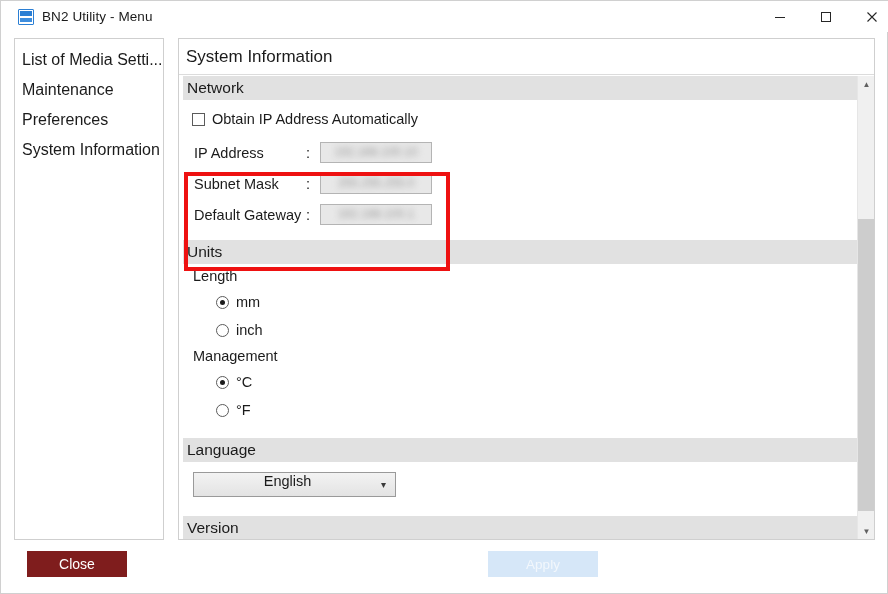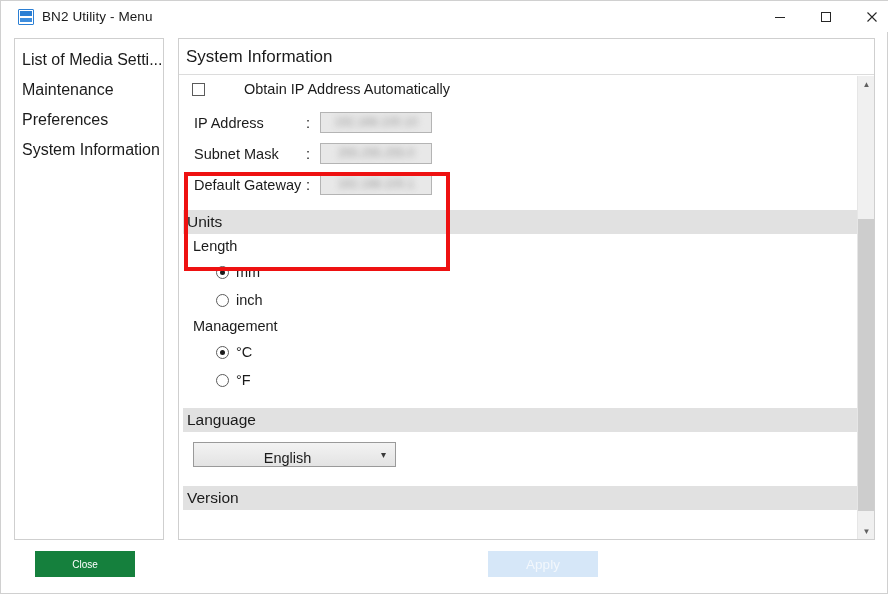--- a/index.html
+++ b/index.html
@@ -123,22 +123,22 @@
     display: flex; align-items: center;
     padding-left: 4px;
     font-size: 15.5px;
     color: #1b1b1b;
   }
 
   
   .cb-row {
     display: flex; align-items: center;
     height: 26px;
+    margin-top: 6px;
     padding-left: 9px;
-    gap: 32px;
   }
   .checkbox {
     width: 13px; height: 13px;
     border: 1px solid #5b5b5b;
     background: #ffffff;
     margin-right: 7px;
     flex: 0 0 auto;
   }
   .cb-label {
     font-size: 14.5px;
@@ -228,21 +228,21 @@
 
   
   .lang-wrap {
     padding-left: 10px;
     margin-top: 10px;
   }
   .lang-select {
     width: 203px; height: 25px;
     background: linear-gradient(#f3f3f3, #e3e3e3);
     border: 1px solid #9a9a9a;
-    display: flex; align-items: flex-end;
+    display: flex; align-items: flex-start;
     position: relative;
     font-size: 14.5px;
     color: #1b1b1b;
   }
   .lang-value {
     flex: 1;
     text-align: center;
     padding-right: 14px;
   }
   .caret {
@@ -274,25 +274,25 @@
   .sb-thumb {
     position: absolute;
     left: 0; width: 17px;
     top: 143px; height: 292px;
     background: #cdcdcd;
   }
 
   
   .close-btn {
     position: absolute;
-    left: 34px; top: 550px;
+    left: 26px; top: 550px;
     width: 100px; height: 26px;
-    background: #15803d;
+    background: #7f1d1d;
     color: #ffffff;
-    font-size: 10px;
+    font-size: 14px;
     display: flex; align-items: center; justify-content: center;
     border: none;
   }
   .apply-btn {
     position: absolute;
     left: 487px; top: 550px;
     width: 110px; height: 26px;
     background: #d6e7f8;
     color: #f2f7fc;
     font-size: 13.5px;
@@ -342,20 +342,21 @@
     </div>
   </div>
 
   <div class="content-wrap">
 
     <div class="page-title">System Information</div>
 
     <div class="scroll-area">
       <div class="inner">
 
+        <div class="section-head">Network</div>
 
         <div class="cb-row">
           <span class="checkbox"></span>
           <span class="cb-label">Obtain IP Address Automatically</span>
         </div>
 
         <div class="net-fields">
           <div class="net-row">
             <span class="net-label">IP Address</span>
             <span class="net-colon">:</span>

